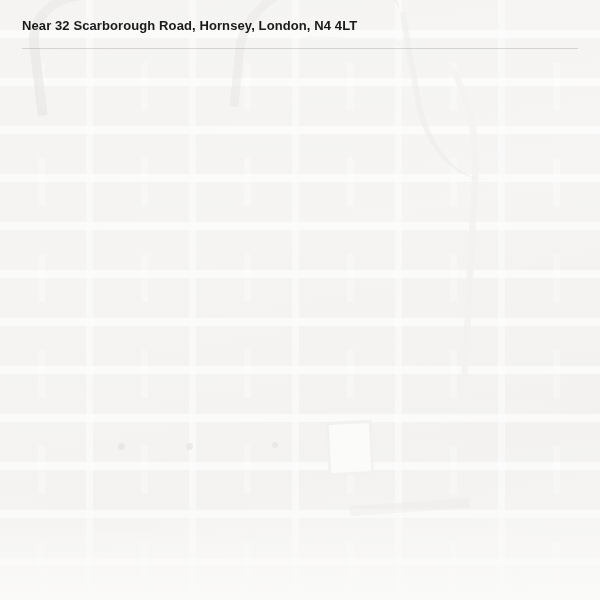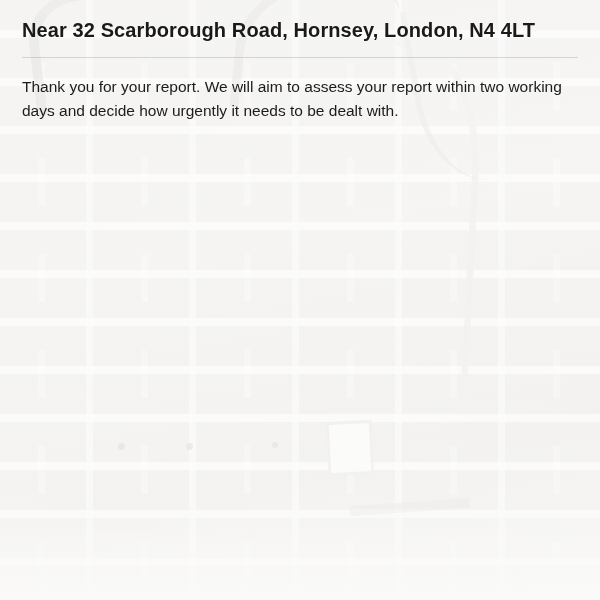--- a/index.html
+++ b/index.html
@@ -148,21 +148,21 @@
     background: linear-gradient(to bottom, rgba(255,255,255,0.62) 0%, rgba(255,255,255,0.52) 45%, rgba(255,255,255,0.64) 100%);
   }
 
   
   .content {
     position: relative;
     z-index: 2;
     padding: 18px 22px 0 22px;
   }
   .address-heading {
-    font-size: 20px;
+    font-size: 13px;
     font-weight: bold;
     color: #1a1a1a;
     line-height: 1.25;
     letter-spacing: 0.1px;
     margin: 0 0 0 0;
   }
   .divider {
     margin-top: 14px;
     border-top: 1px solid rgba(150,150,150,0.35);
     width: 100%;
@@ -193,16 +193,15 @@
     <div class="ground"></div>
     <div class="spot1"></div>
     <div class="spot2"></div>
     <div class="spot3"></div>
     <div class="wash"></div>
   </div>
 
   <div class="content">
     <h1 class="address-heading">Near 32 Scarborough Road, Hornsey, London, N4 4LT</h1>
     <div class="divider"></div>
-    <p class="body-text">Thank you for your report. We will aim to assess your report within two working days and decide how urgently it needs to be dealt with.</p>
   </div>
 
 </div>
 
 </body></html>

